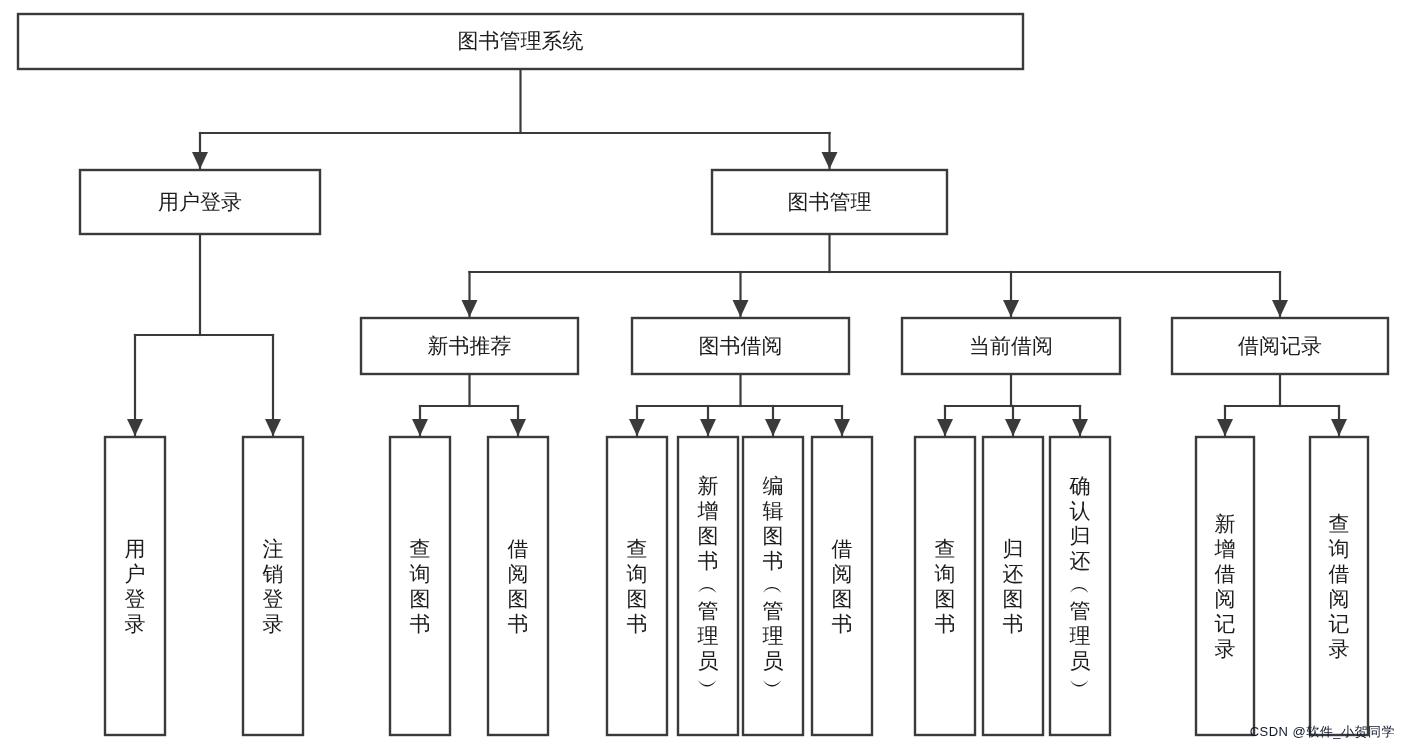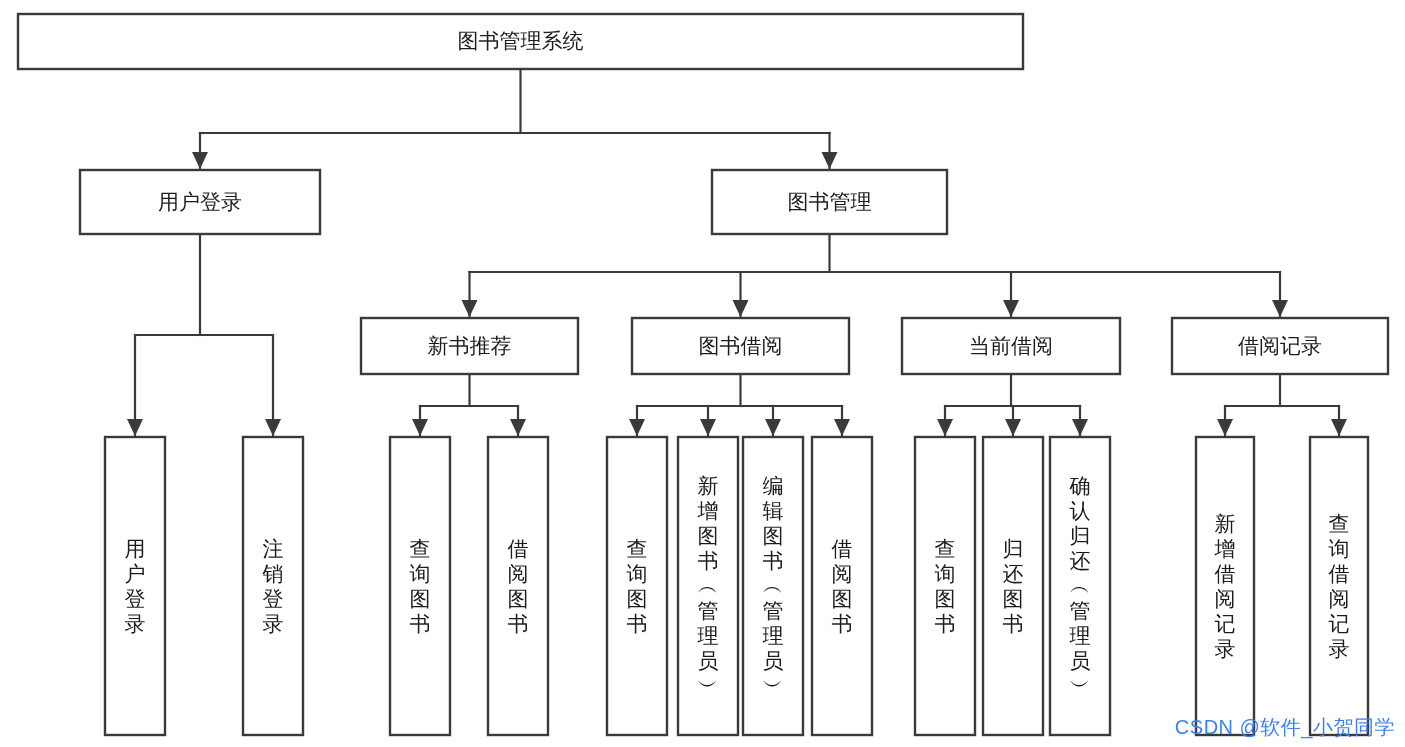--- a/index.html
+++ b/index.html
@@ -55,22 +55,22 @@
     fill: #1c1c1c;
     font-size: 21px;
     text-anchor: middle;
     white-space: pre;
   }
   .watermark {
     position: absolute;
     right: 10px;
     bottom: 6px;
     font-family: "Liberation Sans", "DejaVu Sans", sans-serif;
-    font-size: 20px;
-    color: #3b82f6;
+    font-size: 13px;
+    color: #0f172a;
     letter-spacing: 0.5px;
     user-select: none;
     pointer-events: none;
   }
 </style>
 </head>
 <body>
 
 <div id="diagram-root">
   <svg id="flow-svg" viewBox="0 0 1405 747">

